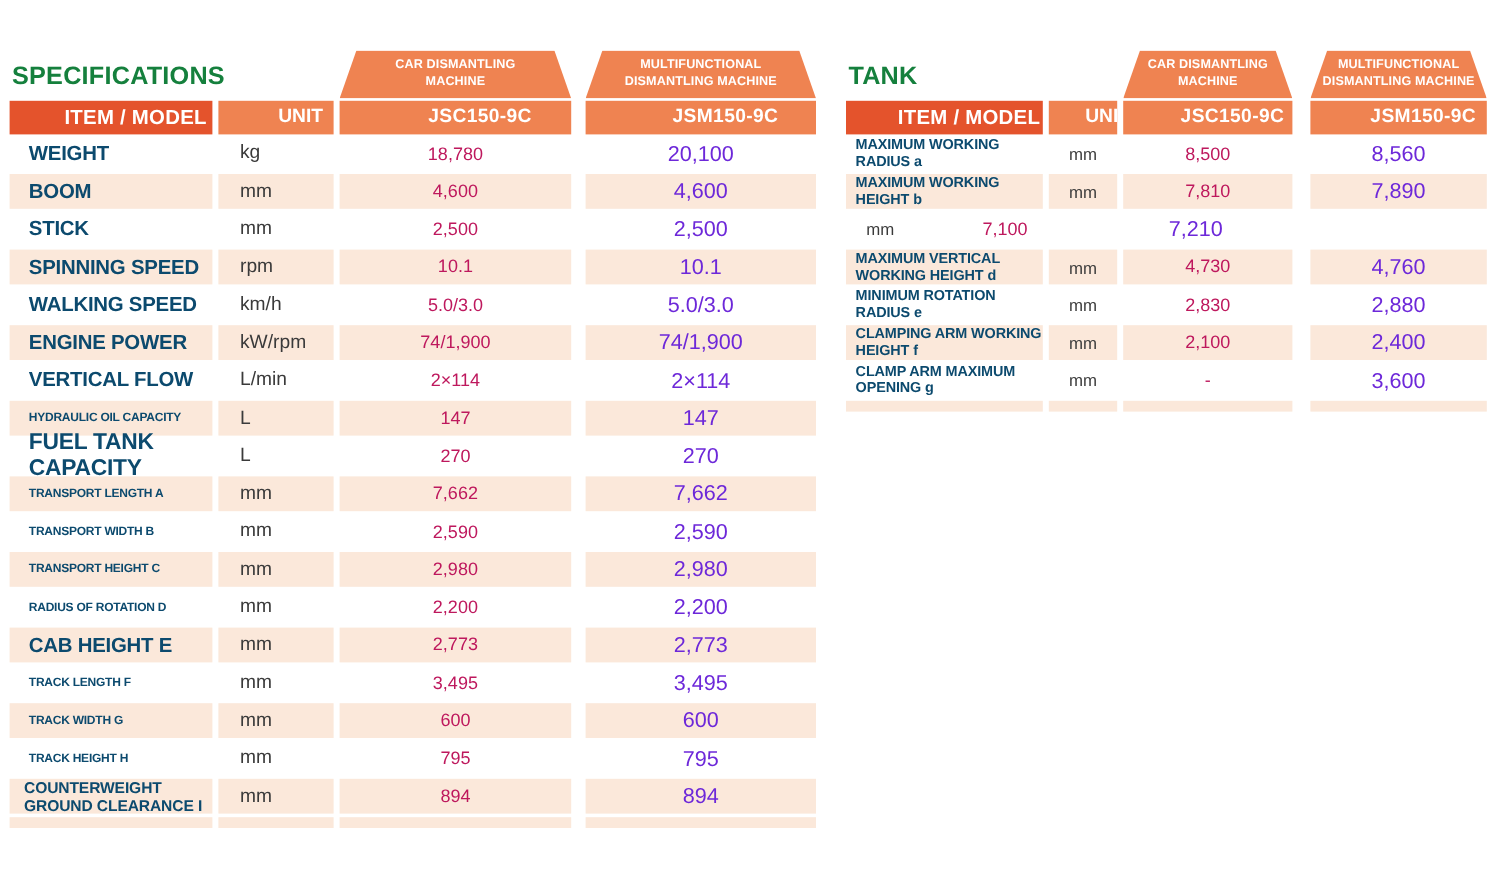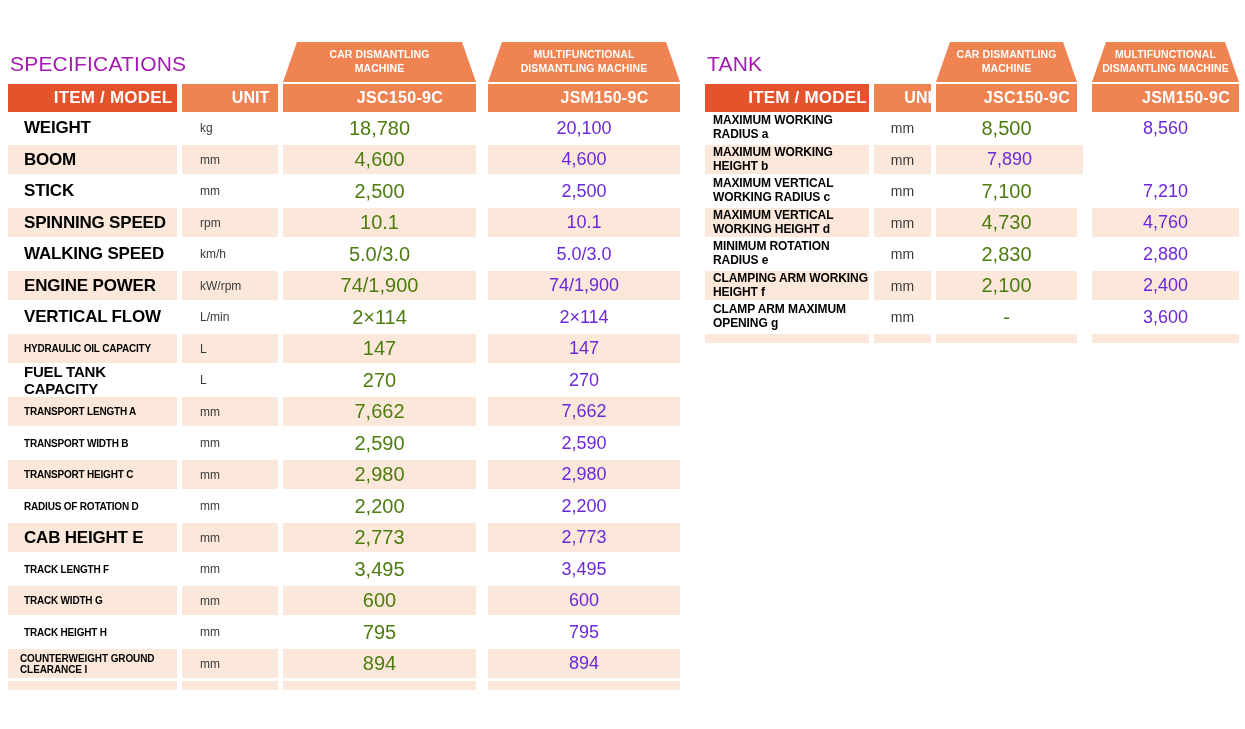--- a/index.html
+++ b/index.html
@@ -13,21 +13,21 @@
   .spec-table { position:absolute; top:42px; }
   .tbl-left  { left:8px;   width:672px; }
   .tbl-right { left:705px; width:540px; }
 
   
   .tbl-left  { --w-item:169px; --w-unit:96px; --w-c1:193px; --w-c2:192px; --g1:5px; --g2:5px; --g3:12px; }
   .tbl-right { --w-item:164px; --w-unit:57px; --w-c1:141px; --w-c2:147px; --g1:5px; --g2:5px; --g3:15px; }
 
   .tbl-title {
     position:absolute; top:-32px; left:2px;
-    font-size:21px; font-weight:normal; color:#a21caf; letter-spacing:.2px;
+    font-size:21px; font-weight:bold; color:#15803d; letter-spacing:.2px;
   }
   .tbl-left  .tbl-title { top:10px; }
   .tbl-right .tbl-title { top:10px; }
 
   
   .banner {
     position:absolute; top:0; height:40px;
     background:#ef8351; color:#ffffff;
     clip-path:polygon(14px 0, calc(100% - 14px) 0, 100% 100%, 0 100%);
     display:flex; flex-direction:column; align-items:center; justify-content:center;
@@ -45,31 +45,31 @@
   }
   .h-item { width:var(--w-item); background:#e4532c; margin-right:var(--g1); font-size:17px; letter-spacing:.2px; }
   .h-unit { width:var(--w-unit); background:#ef8351; margin-right:var(--g2); font-size:16px; }
   .h-c1   { width:var(--w-c1);   background:#ef8351; margin-right:var(--g3); font-size:16px; letter-spacing:.3px; }
   .h-c2   { width:var(--w-c2);   background:#ef8351; font-size:16px; letter-spacing:.3px; }
 
   
   .rows { position:absolute; top:71.5px; left:0; right:0; }
   .row { display:flex; height:29px; margin-bottom:2.5px; }
   .cell { display:flex; align-items:center; }
-  .c-item { width:var(--w-item); margin-right:var(--g1); padding-left:16px; color:#000000; font-weight:bold; }
-  .c-unit { width:var(--w-unit); margin-right:var(--g2); padding-left:18px; color:#3a3a3a; font-size:12px; }
-  .c-v1   { width:var(--w-c1);   margin-right:var(--g3); justify-content:center; color:#4d7c0f; font-size:20px; }
+  .c-item { width:var(--w-item); margin-right:var(--g1); padding-left:16px; color:#0c4a6e; font-weight:bold; }
+  .c-unit { width:var(--w-unit); margin-right:var(--g2); padding-left:18px; color:#3a3a3a; font-size:16px; }
+  .c-v1   { width:var(--w-c1);   margin-right:var(--g3); justify-content:center; color:#be185d; font-size:15px; }
   .c-v2   { width:var(--w-c2);   justify-content:center; color:#6d28d9; font-size:18px; }
   .row.alt .cell { background:#fbe8da; }
 
   
   .c-item.sz-lg { font-size:17px; letter-spacing:-.2px; }
-  .c-item.sz-md { font-size:15px; letter-spacing:-.2px; }
+  .c-item.sz-md { font-size:19px; letter-spacing:-.2px; }
   .c-item.sz-sm { font-size:10px; letter-spacing:-.2px; }
-  .c-item.sz-xs { font-size:10px;  letter-spacing:-.1px;padding-left:12px; }
+  .c-item.sz-xs { font-size:13px;  letter-spacing:-.1px;padding-left:12px; }
 
   
   .tbl-right .c-item { padding-left:8px; font-size:12px; line-height:1.15; letter-spacing:-.1px; }
   .tbl-right .c-unit { padding-left:0; justify-content:center; font-size:14px; }
 
   
   .tail { display:flex; height:9px; margin-top:1.5px; }
   .tail .cell { height:9px; background:#fbe8da; }
 </style>
 </head>
@@ -234,24 +234,24 @@
   <div class="rows">
       <div class="row">
         <div class="cell c-item sz-rt">MAXIMUM WORKING RADIUS a</div>
         <div class="cell c-unit">mm</div>
         <div class="cell c-v1">8,500</div>
         <div class="cell c-v2">8,560</div>
       </div>
       <div class="row alt">
         <div class="cell c-item sz-rt">MAXIMUM WORKING HEIGHT b</div>
         <div class="cell c-unit">mm</div>
+        <div class="cell c-v1">7,810</div>
         <div class="cell c-v2">7,890</div>
       </div>
       <div class="row">
-        <div class="cell c-item sz-rt">MAXIMUM VERTICAL WORKING RADIUS c</div>
         <div class="cell c-unit">mm</div>
         <div class="cell c-v1">7,100</div>
         <div class="cell c-v2">7,210</div>
       </div>
       <div class="row alt">
         <div class="cell c-item sz-rt">MAXIMUM VERTICAL WORKING HEIGHT d</div>
         <div class="cell c-unit">mm</div>
         <div class="cell c-v1">4,730</div>
         <div class="cell c-v2">4,760</div>
       </div>

